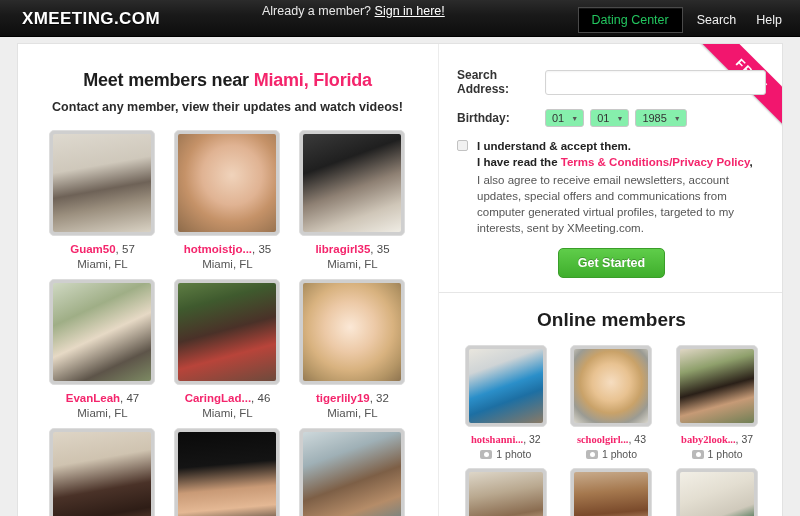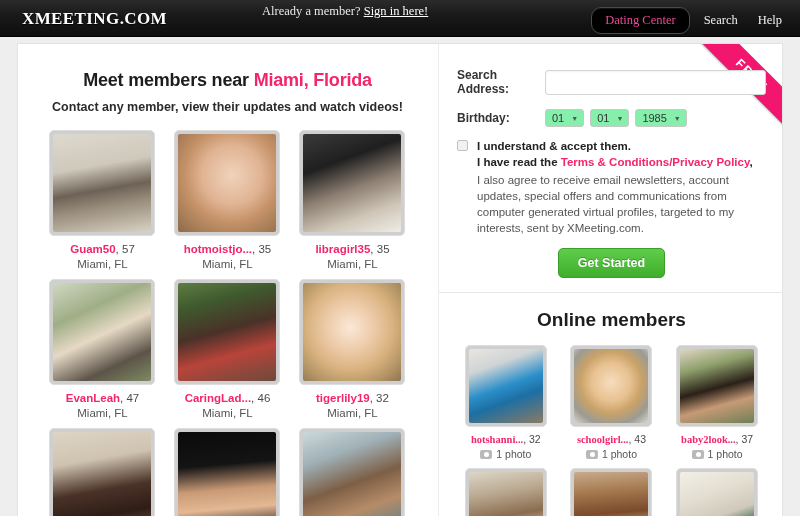--- a/index.html
+++ b/index.html
@@ -9,35 +9,34 @@
     background: #e9e9e9;
     font-family: "Liberation Sans", sans-serif;
   }
   .page { position: relative; width: 800px; height: 516px; background:#eeeeee; }
 
   
   .topbar {
     position: absolute; left:0; top:0; width:800px; height:37px;
     background: linear-gradient(180deg,#2b2b2b 0%, #1a1a1a 40%, #0d0d0d 100%);
     border-bottom: 1px solid #000;
-    font-family: Liberation Serif, serif;
   }
   .logo {
     position:absolute; left:22px; top:9px;
     color:#ffffff; font-size:17px; font-weight:bold; letter-spacing:.4px;
     text-shadow: 0 1px 1px rgba(0,0,0,.9);
   }
   .member-note {
     position:absolute; left:262px; top:4px;
     color:#e8e8e8; font-size:12.5px;
   }
   .member-note a { color:#ffffff; text-decoration:underline; }
   .nav-right { position:absolute; right:16px; top:7px; display:flex; align-items:center; gap:0px; }
   .nav-btn {
-    color:#ec4899; font-size:12.5px; padding:5px 13px; border-radius:10px;
+    color:#22c55e; font-size:12.5px; padding:5px 13px; border-radius:0;
     background:#000; border:1px solid #4a4a4a; margin-right:14px;
     box-shadow: inset 0 1px 0 rgba(255,255,255,.08);
   }
   .nav-link { color:#f0f0f0; font-size:12.5px; margin-right:20px; }
   .nav-link:last-child { margin-right:2px; }
 
   
   .shell {
     position:absolute; left:17px; top:43px; width:766px; height:473px;
     background:#ffffff; border:1px solid #e2e2e2; border-bottom:none;

